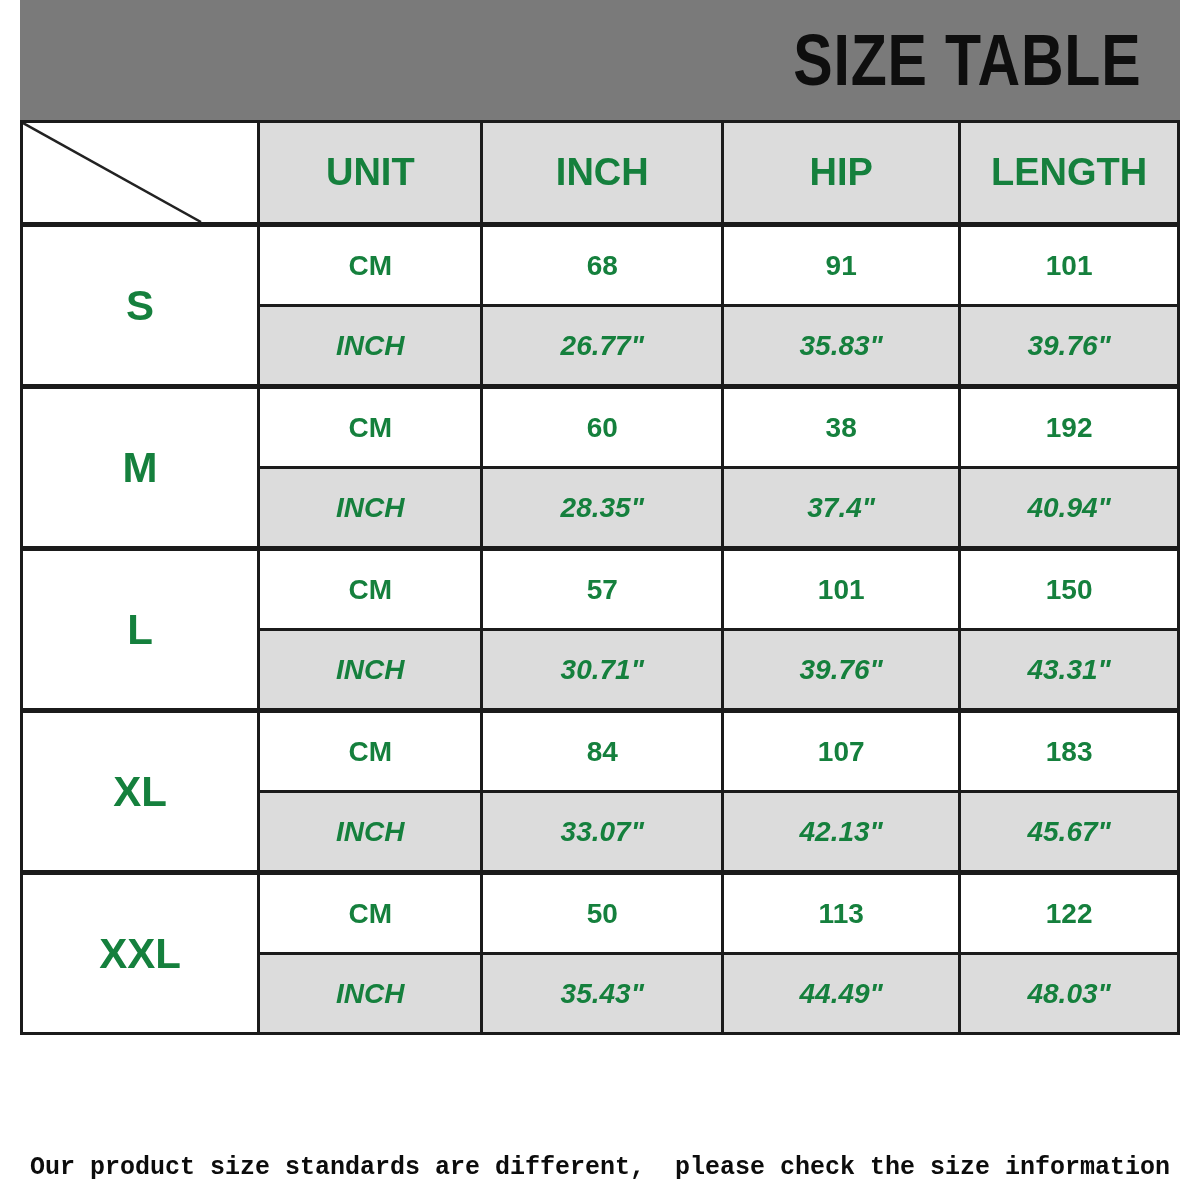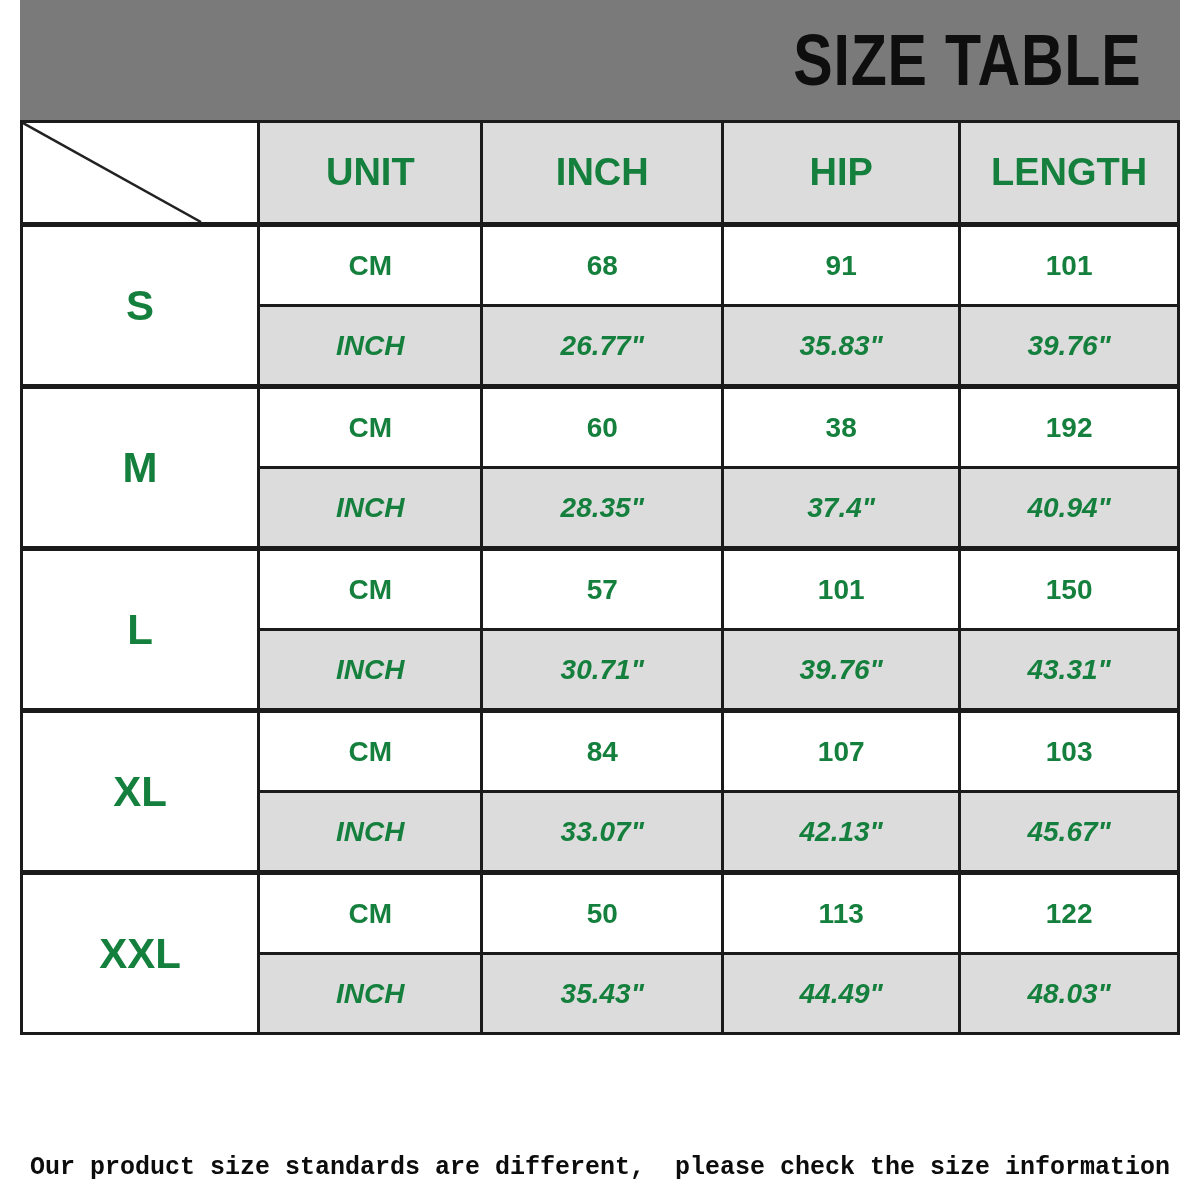--- a/index.html
+++ b/index.html
@@ -158,21 +158,21 @@
         <td>30.71"</td>
         <td>39.76"</td>
         <td>43.31"</td>
       </tr>
 
       <tr class="cm-row group-start">
         <td class="size-cell" rowspan="2">XL</td>
         <td>CM</td>
         <td>84</td>
         <td>107</td>
-        <td>103</td>
+        <td>183</td>
       </tr>
       <tr class="inch-row">
         <td>INCH</td>
         <td>33.07"</td>
         <td>42.13"</td>
         <td>45.67"</td>
       </tr>
 
       <tr class="cm-row group-start">
         <td class="size-cell" rowspan="2">XXL</td>

